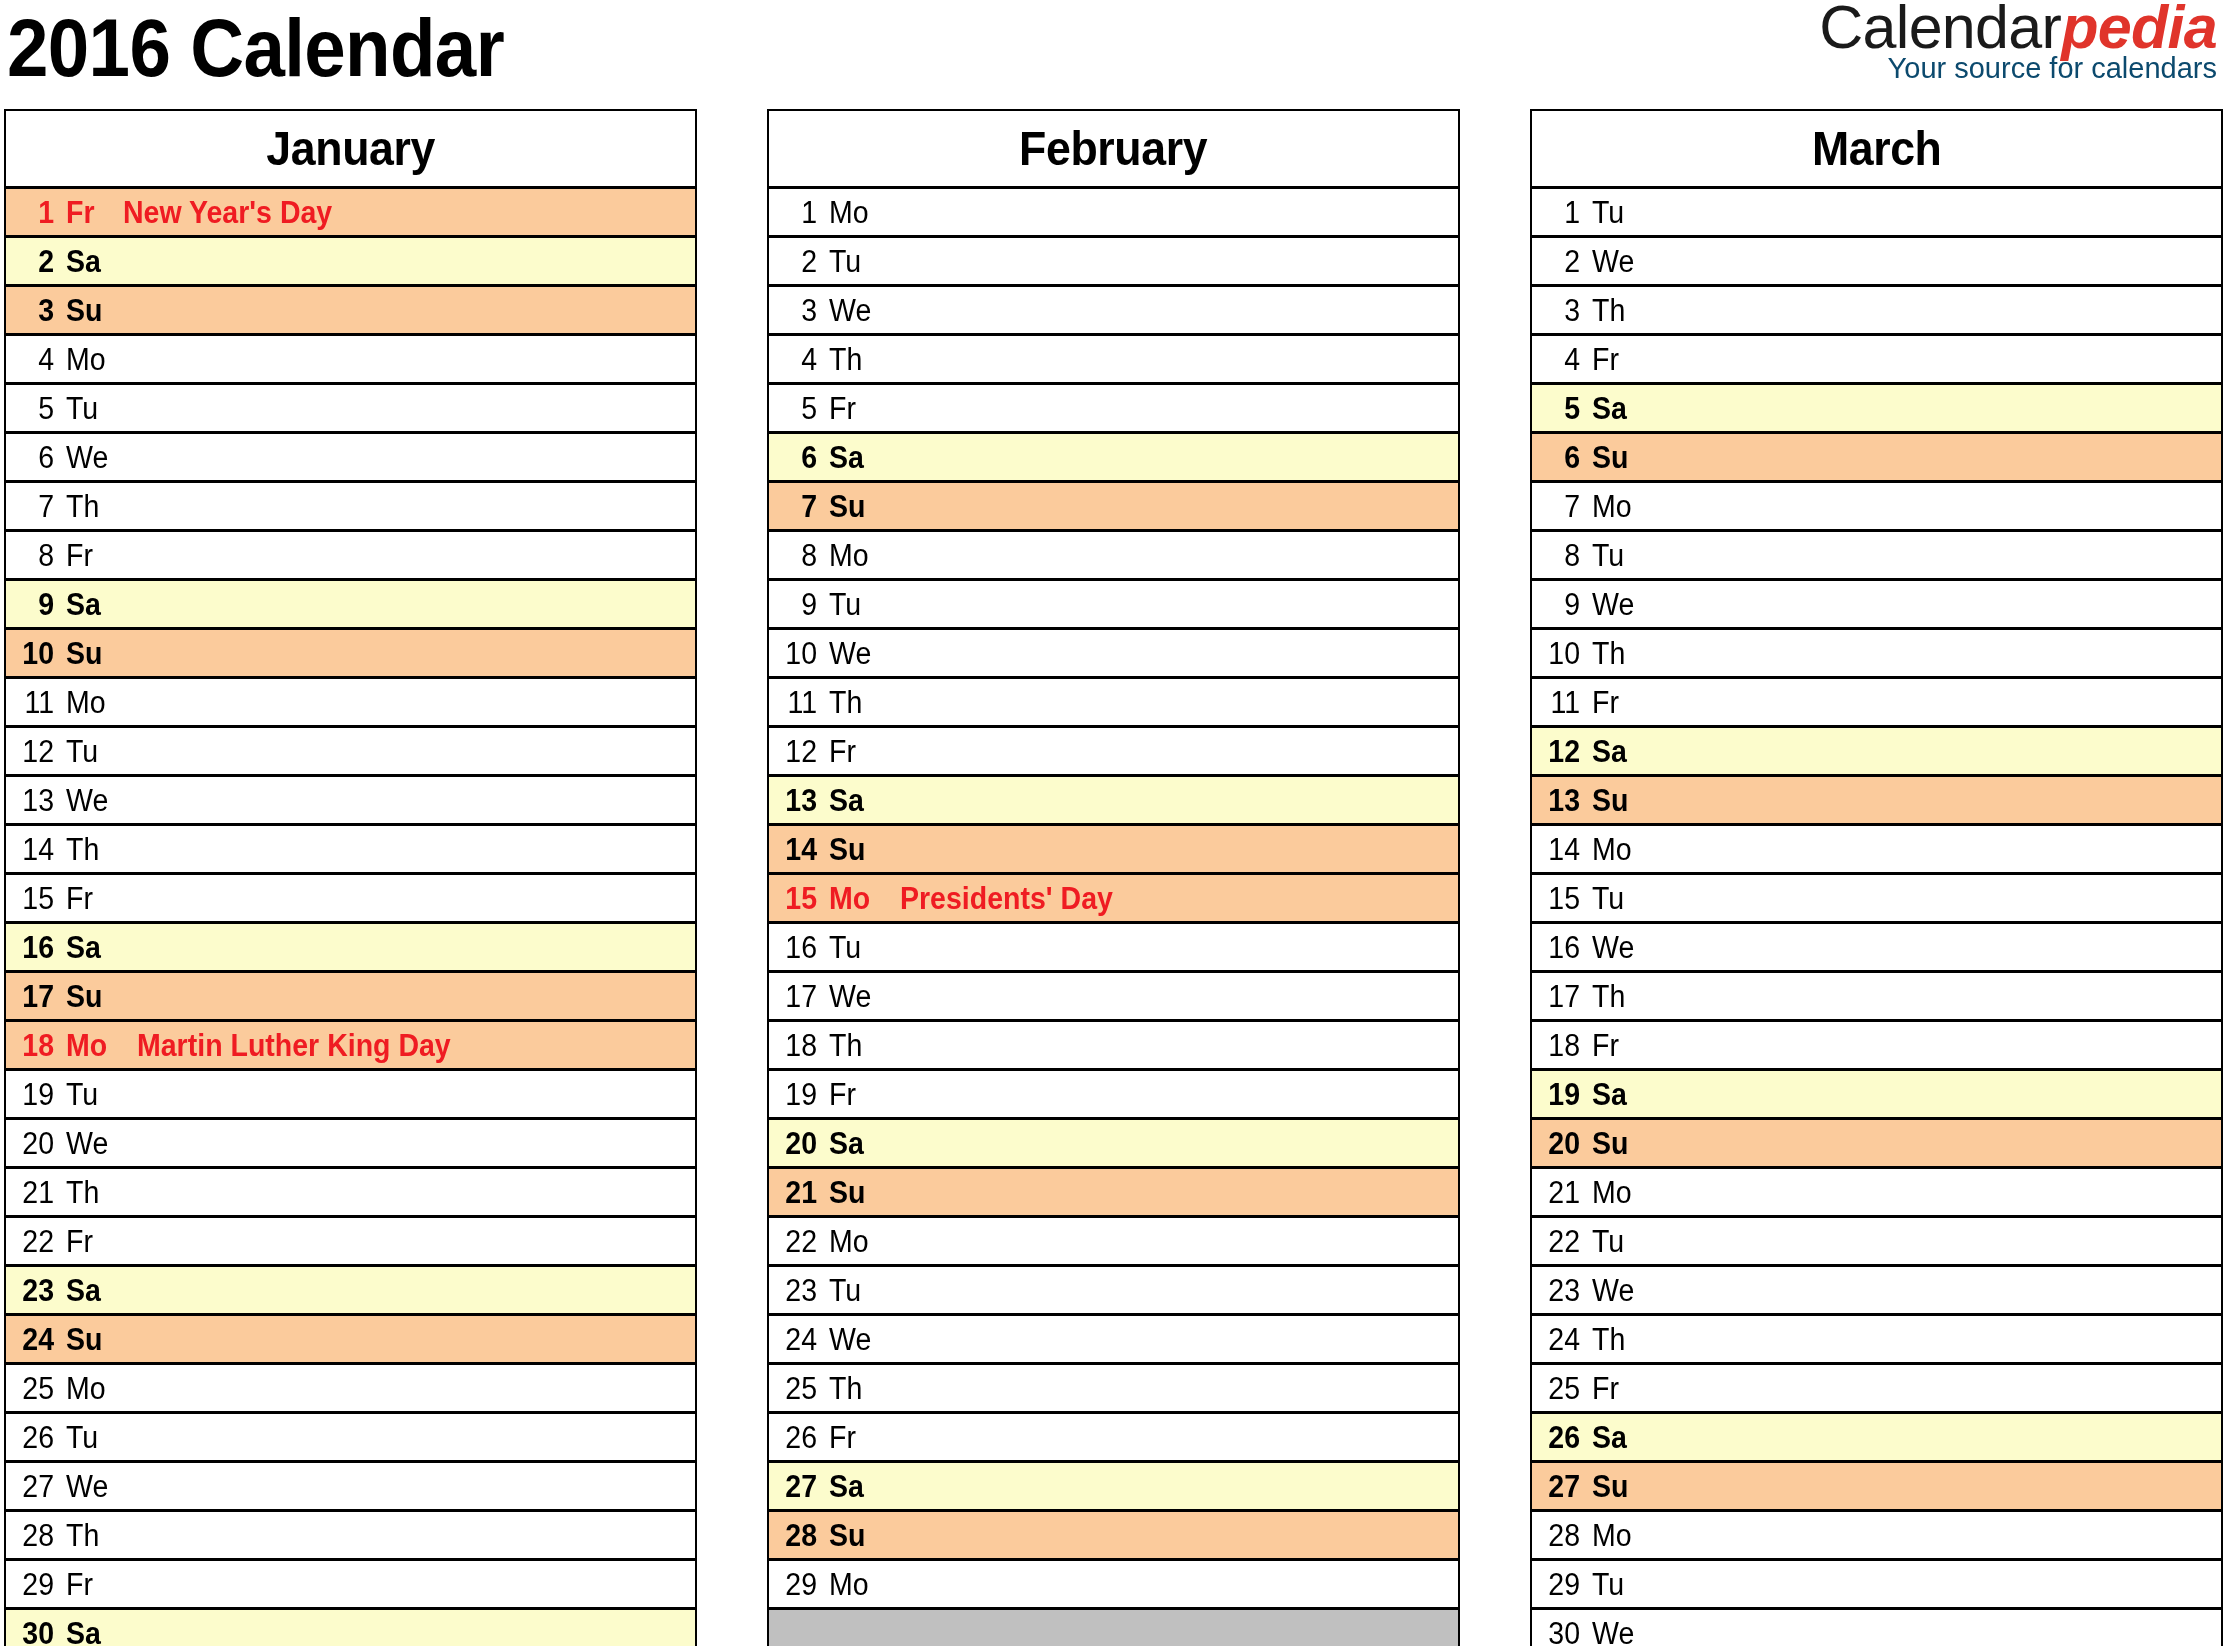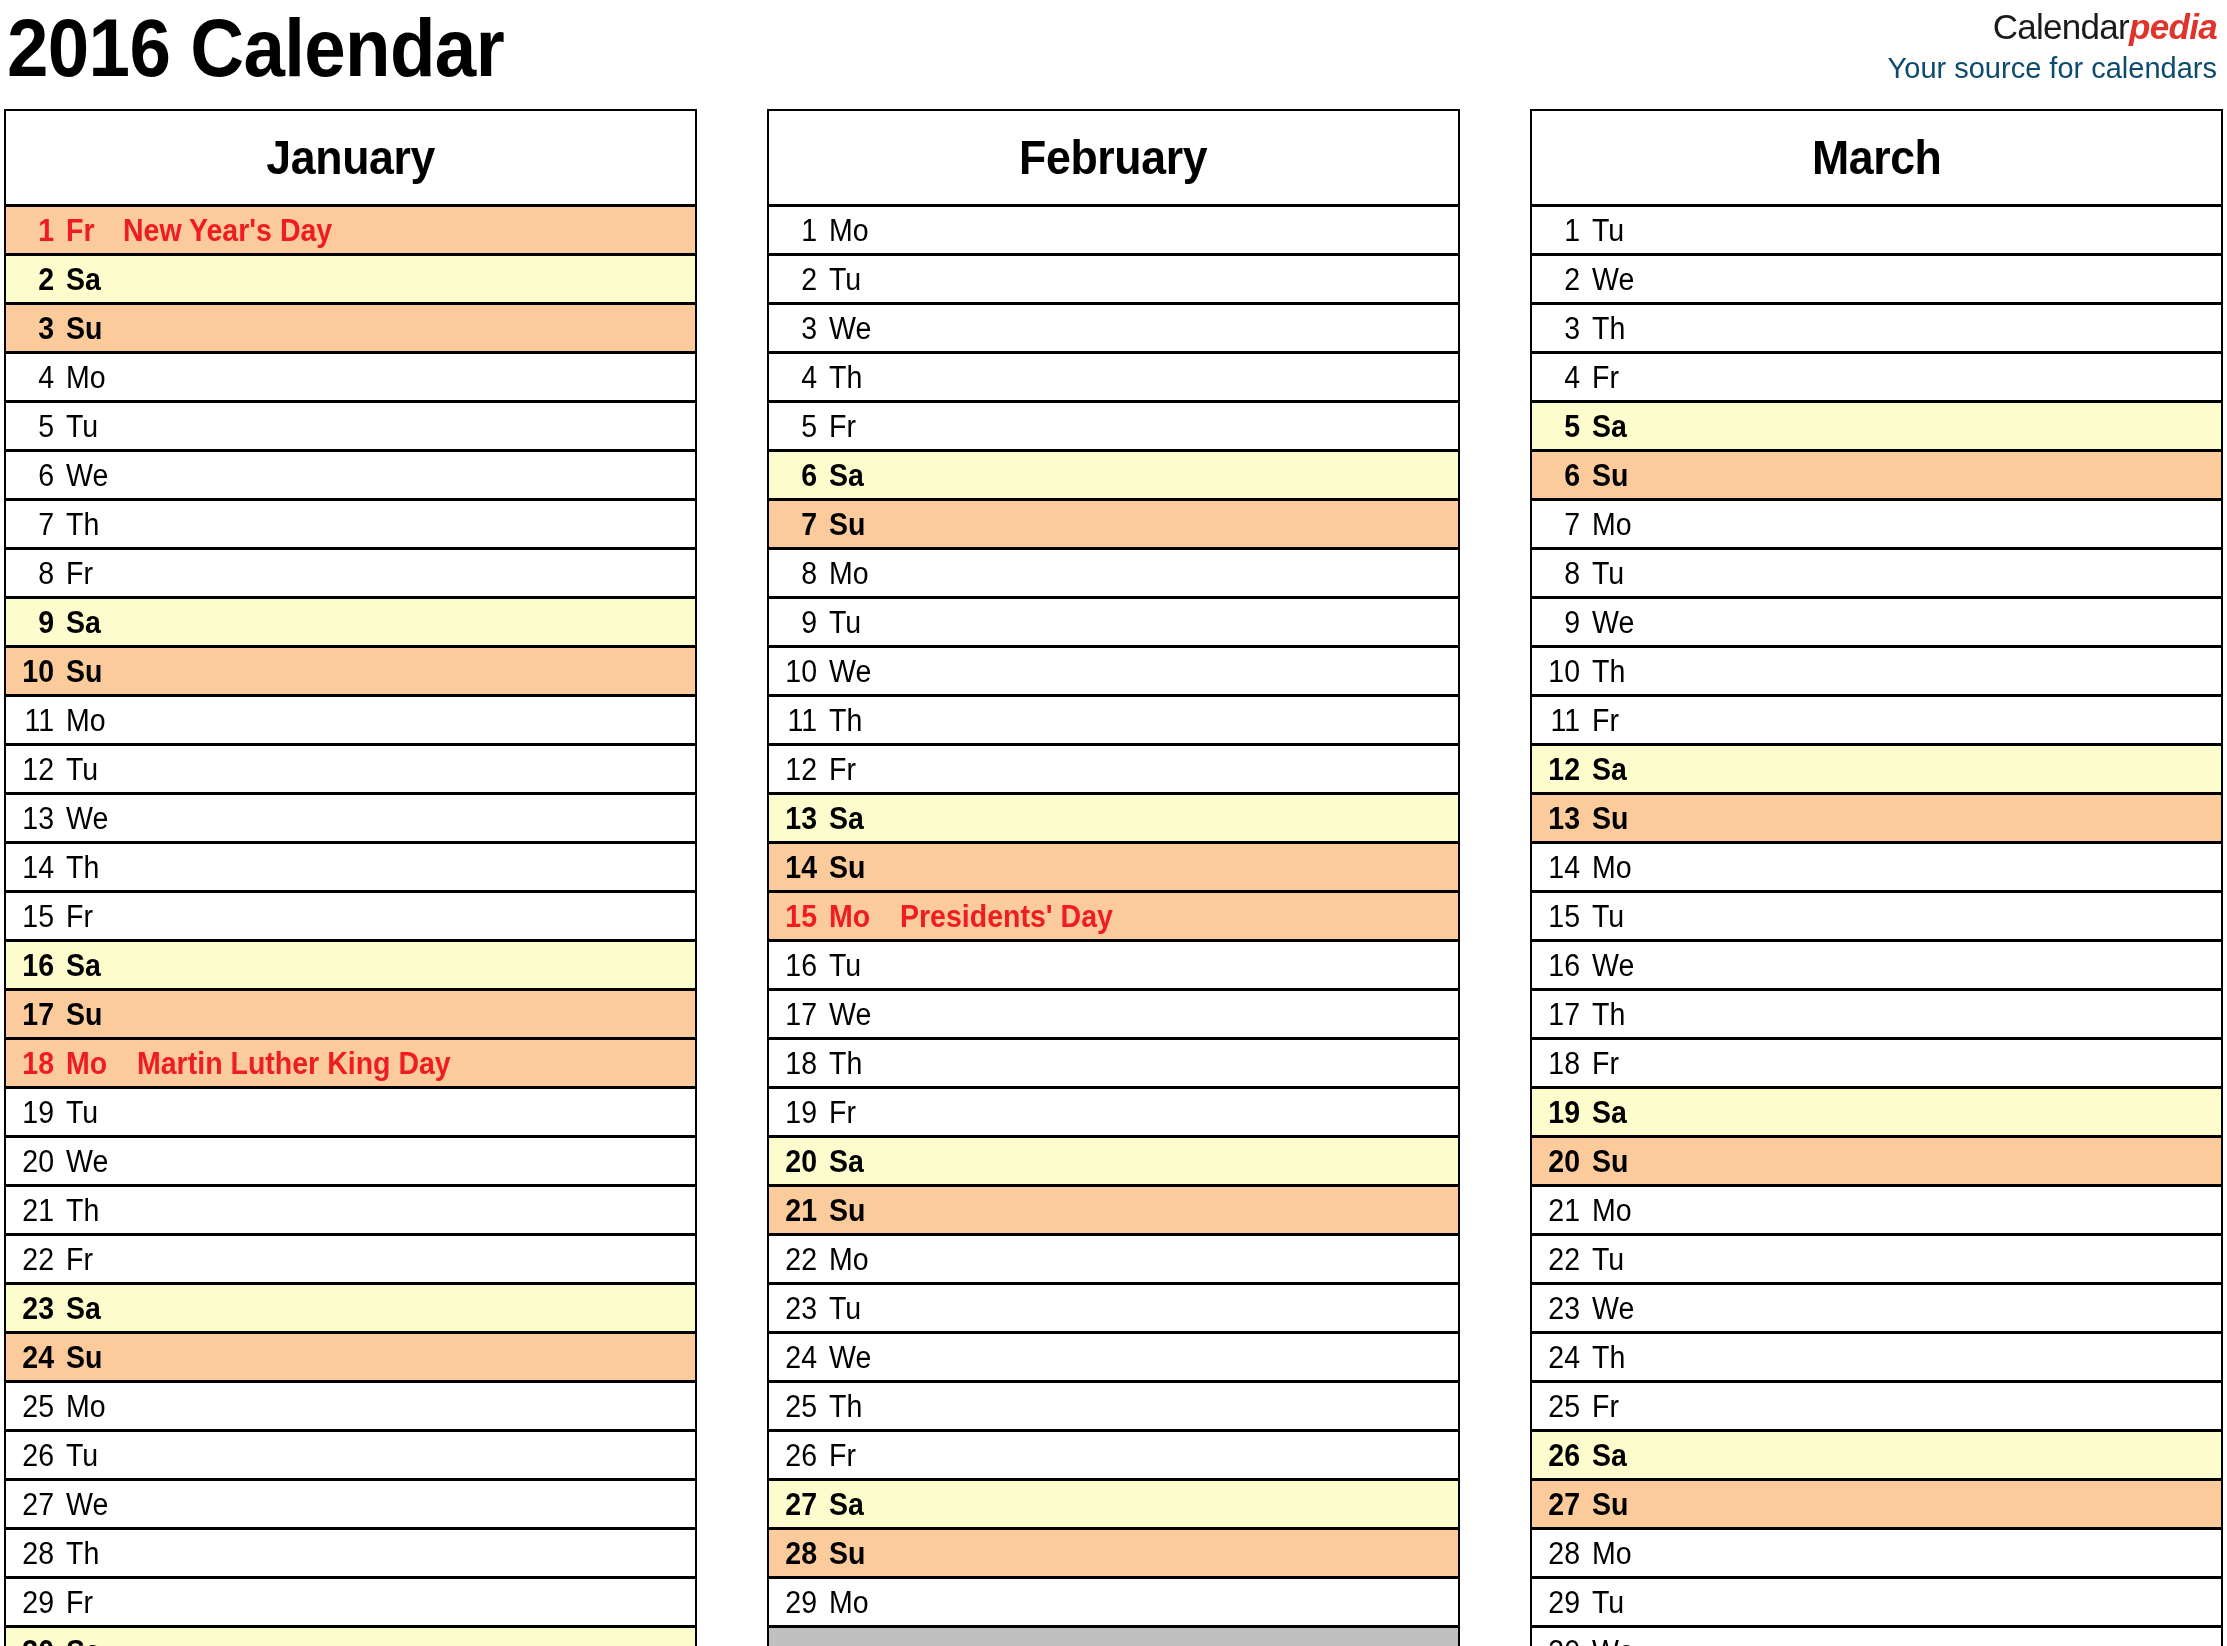--- a/index.html
+++ b/index.html
@@ -44,25 +44,26 @@
     transform-origin: left center;
   }
   .brand {
     position: absolute;
     right: 10px;
     top: 2.9px;
     text-align: right;
     line-height: 1;
   }
   .brand-line1 {
-    font-size: 35px;
+    font-size: 61px;
     line-height: 48px;
     color: #1a1a1a;
     white-space: nowrap;
     letter-spacing: -0.7px;
+    text-align: center;
   }
   .brand-line1 .brand-pedia {
     color: #e0342b;
     font-weight: bold;
     font-style: italic;
   }
   .brand-line2 {
     font-size: 29px;
     line-height: 33px;
     color: #0c4a6e;
@@ -86,21 +87,21 @@
   .month {
     flex: 1 1 0;
     min-width: 0;
     border: 2.9px solid #000000;
     border-bottom: none;
     box-sizing: border-box;
     background: #ffffff;
     overflow: hidden;
   }
   .month-head {
-    height: 96px;
+    height: 78px;
     border-bottom: 3.6px solid #000000;
     display: flex;
     align-items: center;
     justify-content: center;
     box-sizing: border-box;
     background: #ffffff;
   }
   .month-name {
     font-size: 48px;
     font-weight: bold;

